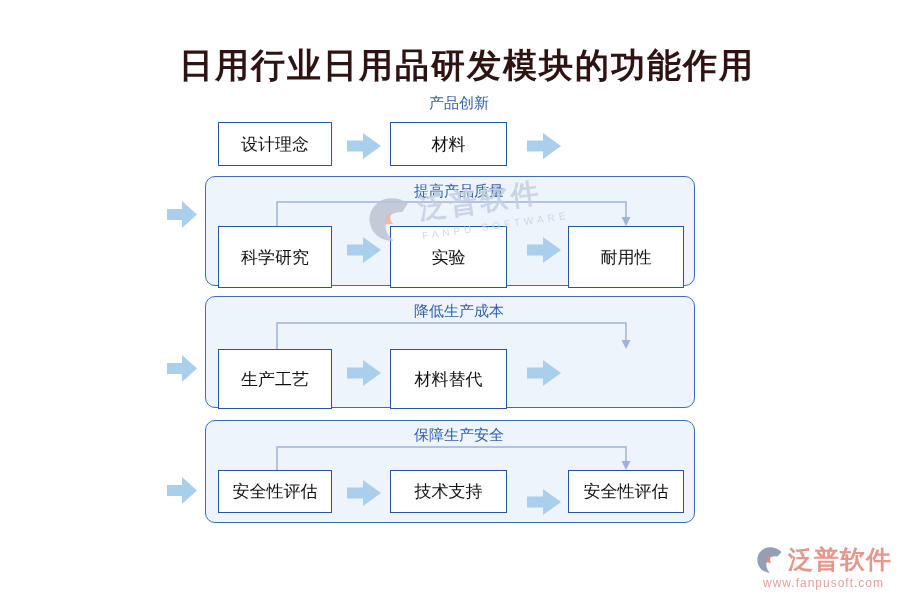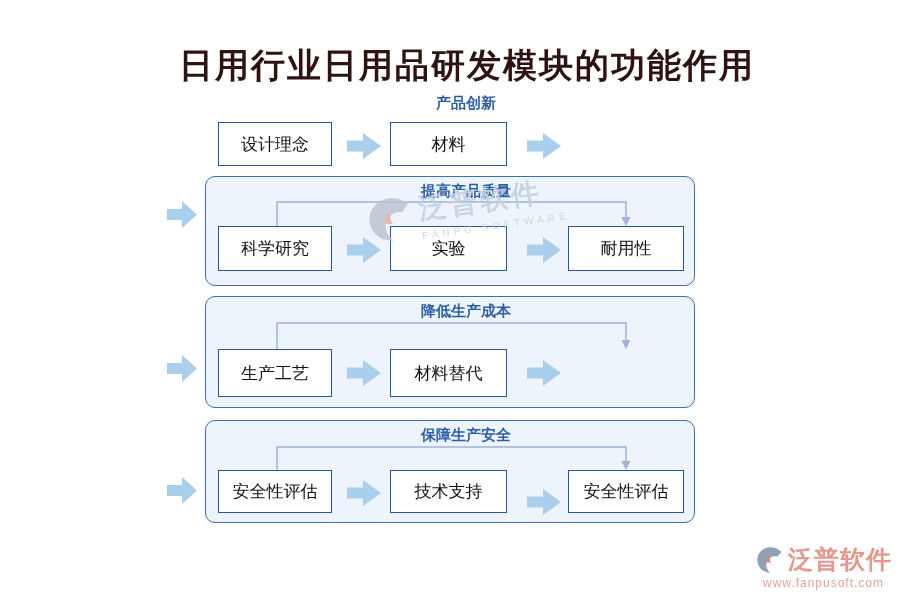--- a/index.html
+++ b/index.html
@@ -9,43 +9,43 @@
   }
   .stage { position:absolute; inset:0; }
 
   .title {
     position:absolute; top:46px; left:0; width:890px; text-align:center;
     font-family:"Liberation Serif", serif; font-weight:bold;
     font-size:34px; line-height:40px; color:#2f1212; letter-spacing:2px;padding-left:22px;
   }
 
   .row-header {
-    position:absolute; left:221px; width:490px; text-align:center;
-    font-weight:bold; font-size:15px; color:#2e5fa8;
+    position:absolute; left:214px; width:490px; text-align:center;
+    font-weight:normal; font-size:15px; color:#2e5fa8;
   }
 
   .section {
     position:absolute; left:205px; width:490px; box-sizing:border-box;
     background:#eef4fb; border:1.5px solid #3e6db5; border-radius:10px;
   }
   .sec2 { top:176px; height:110px; }
   .sec3 { top:296px; height:112px; }
   .sec4 { top:420px; height:103px; }
 
   .box {
     position:absolute; box-sizing:border-box; background:#ffffff;
     border:1.5px solid #2456a4; display:flex; align-items:center; justify-content:center;
     font-weight:normal; font-size:17px; color:#111111; z-index:3;
   }
   .c1 { left:218px; width:114px; }
   .c2 { left:390px; width:117px; }
   .c3 { left:568px; width:116px; }
   .r1 { top:122px; height:44px; }
-  .r2 { top:226px; height:45px; }
-  .r3 { top:349px; height:48px; }
+  .r2 { top:226px; height:62px; }
+  .r3 { top:349px; height:60px; }
   .r4 { top:470px; height:43px; }
 
   .barrow { position:absolute; z-index:4; }
   .connector { position:absolute; z-index:2; }
 
   .watermark {
     position:absolute; left:366px; top:198px; z-index:6;
     display:flex; align-items:flex-start; gap:4px;
     transform:rotate(-8deg); transform-origin:left center;
     pointer-events:none; opacity:0.85;

